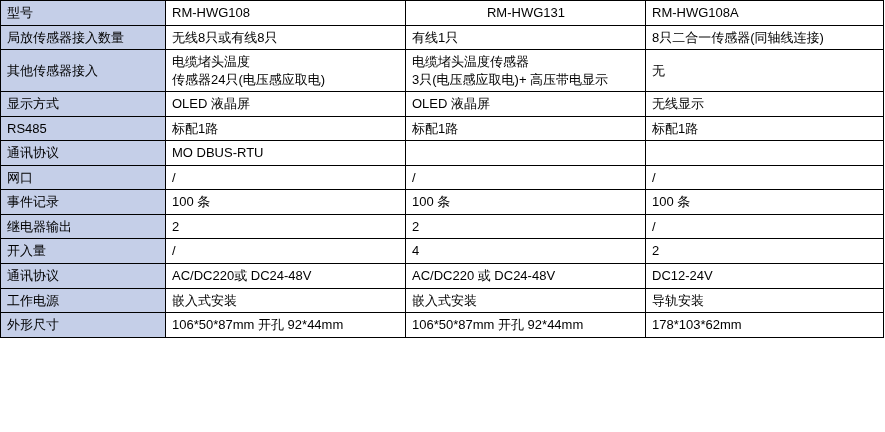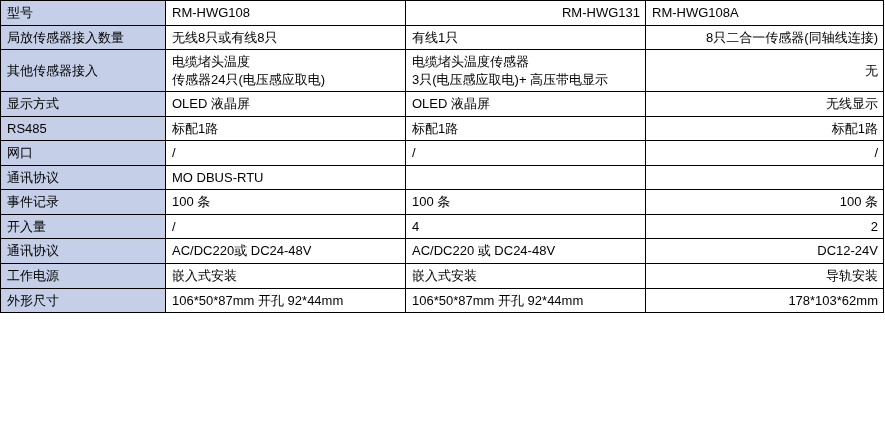--- a/index.html
+++ b/index.html
@@ -31,41 +31,41 @@
   td.label-cell {
     background: #c5cfe8;
     width: 165px;
     white-space: nowrap;
   }
   td.value-cell {
     background: #ffffff;
   }
   .col2 { width: 240px; }
   .col3 { width: 240px; }
-  .col4 { width: 238px; text-align: right; }
+  .col4 { width: 238px; }
   .multi-line {
     line-height: 1.45;
   }
   .line { display: block; }
 </style>
 </head>
 <body>
 
 <table class="spec-table">
   <colgroup>
     <col style="width:165px">
     <col style="width:240px">
     <col style="width:240px">
     <col style="width:238px">
   </colgroup>
   <tbody>
       <tr>
         <td class="label-cell">型号</td>
         <td class="value-cell col2" style="text-align: left;">RM-HWG108</td>
-        <td class="value-cell col3" style="text-align: right;">RM-HWG131</td>
+        <td class="value-cell col3" style="text-align: center;">RM-HWG131</td>
         <td class="value-cell col4" style="text-align: left;">RM-HWG108A</td>
       </tr>
       <tr>
         <td class="label-cell">局放传感器接入数量</td>
         <td class="value-cell col2">无线8只或有线8只</td>
         <td class="value-cell col3">有线1只</td>
         <td class="value-cell col4">8只二合一传感器(同轴线连接)</td>
       </tr>
       <tr>
         <td class="label-cell">其他传感器接入</td>
@@ -85,36 +85,42 @@
         <td class="value-cell col3">OLED 液晶屏</td>
         <td class="value-cell col4">无线显示</td>
       </tr>
       <tr>
         <td class="label-cell">RS485</td>
         <td class="value-cell col2">标配1路</td>
         <td class="value-cell col3">标配1路</td>
         <td class="value-cell col4">标配1路</td>
       </tr>
       <tr>
+        <td class="label-cell">通讯协议</td>
+        <td class="value-cell col2">MO DBUS-RTU</td>
+        <td class="value-cell col3"></td>
+        <td class="value-cell col4"></td>
+      </tr>
+      <tr>
         <td class="label-cell">网口</td>
         <td class="value-cell col2">/</td>
         <td class="value-cell col3">/</td>
         <td class="value-cell col4">/</td>
       </tr>
       <tr>
-        <td class="label-cell">通讯协议</td>
-        <td class="value-cell col2">MO DBUS-RTU</td>
-        <td class="value-cell col3"></td>
-        <td class="value-cell col4"></td>
-      </tr>
-      <tr>
         <td class="label-cell">事件记录</td>
         <td class="value-cell col2">100 条</td>
         <td class="value-cell col3">100 条</td>
         <td class="value-cell col4">100 条</td>
+      </tr>
+      <tr>
+        <td class="label-cell">继电器输出</td>
+        <td class="value-cell col2">2</td>
+        <td class="value-cell col3">2</td>
+        <td class="value-cell col4">/</td>
       </tr>
       <tr>
         <td class="label-cell">开入量</td>
         <td class="value-cell col2">/</td>
         <td class="value-cell col3">4</td>
         <td class="value-cell col4">2</td>
       </tr>
       <tr>
         <td class="label-cell">通讯协议</td>
         <td class="value-cell col2">AC/DC220或 DC24-48V</td>

